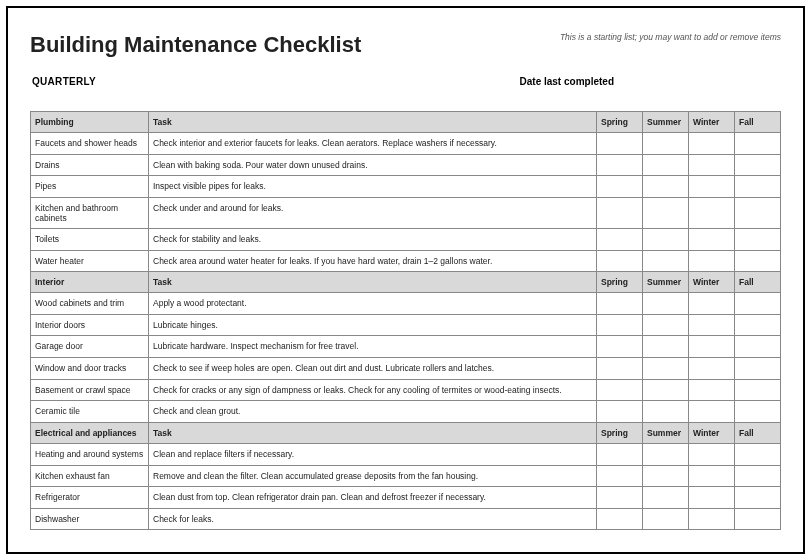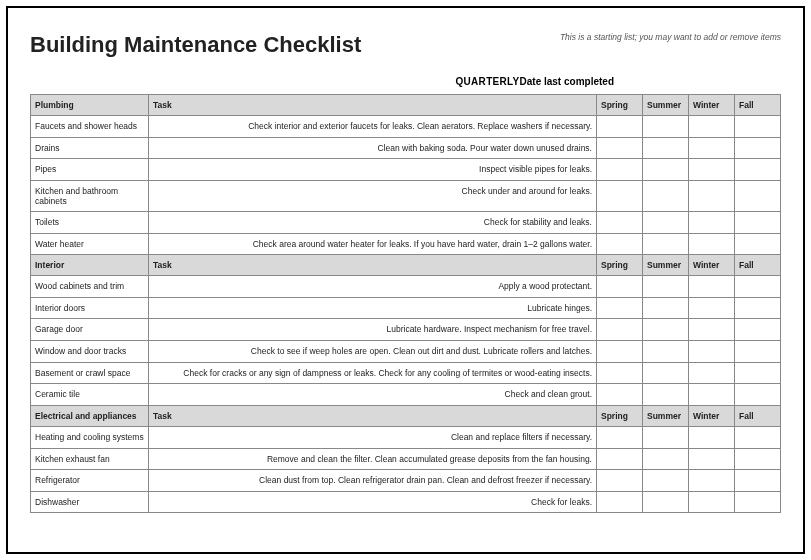--- a/index.html
+++ b/index.html
@@ -30,23 +30,23 @@
   }
   .subtitle {
     font-size: 8.5px;
     font-style: italic;
     color: #555;
     line-height: 1.3;
     max-width: 260px;
   }
   .meta-row {
     display: flex;
-    justify-content: flex-end;
+    justify-content: space-between;
     align-items: baseline;
-    margin-bottom: 7px;
+    margin-bottom: 24px;
     padding: 0 2px;
   }
   .quarterly {
     font-size: 10px;
     font-weight: bold;
     letter-spacing: 0.3px;
   }
   .date-label {
     font-size: 10px;
     font-weight: bold;
@@ -64,21 +64,21 @@
     text-align: left;
     vertical-align: top;
   }
   th {
     background: #d9d9d9;
     font-weight: bold;
   }
   col.c-cat { width: 118px; }
   col.c-task { width: auto; }
   col.c-season { width: 46px; }
-  td.task-cell { line-height: 1.25; text-align: right; }
+  td.task-cell { line-height: 1.25; }
 </style>
 </head>
 <body>
 
 <div class="outer-frame">
 
   <div class="header-row">
     <div class="title">Building Maintenance Checklist</div>
     <div class="subtitle">
       <span>This is a starting list; you may want to add or remove items</span><br>
@@ -214,21 +214,21 @@
         </tr>
         <tr>
           <th>Electrical and appliances</th>
           <th>Task</th>
           <th>Spring</th>
           <th>Summer</th>
           <th>Winter</th>
           <th>Fall</th>
         </tr>
         <tr>
-          <td>Heating and cooling systems</td>
+          <td>Heating and around systems</td>
           <td class="task-cell">Clean and replace filters if necessary.</td>
           <td>&nbsp;</td>
           <td>&nbsp;</td>
           <td>&nbsp;</td>
           <td>&nbsp;</td>
         </tr>
         <tr>
           <td>Kitchen exhaust fan</td>
           <td class="task-cell">Remove and clean the filter. Clean accumulated grease deposits from the fan housing.</td>
           <td>&nbsp;</td>

